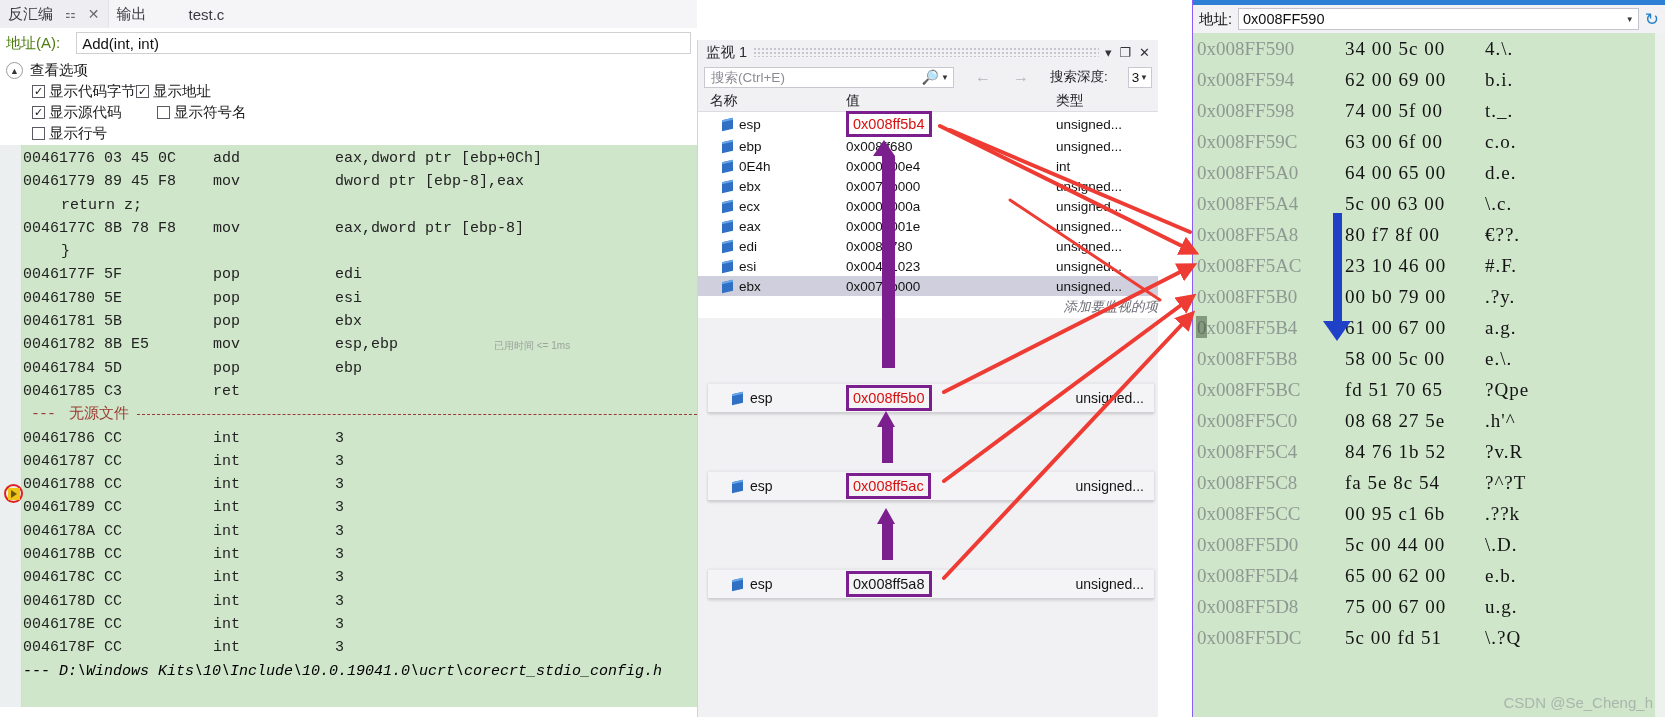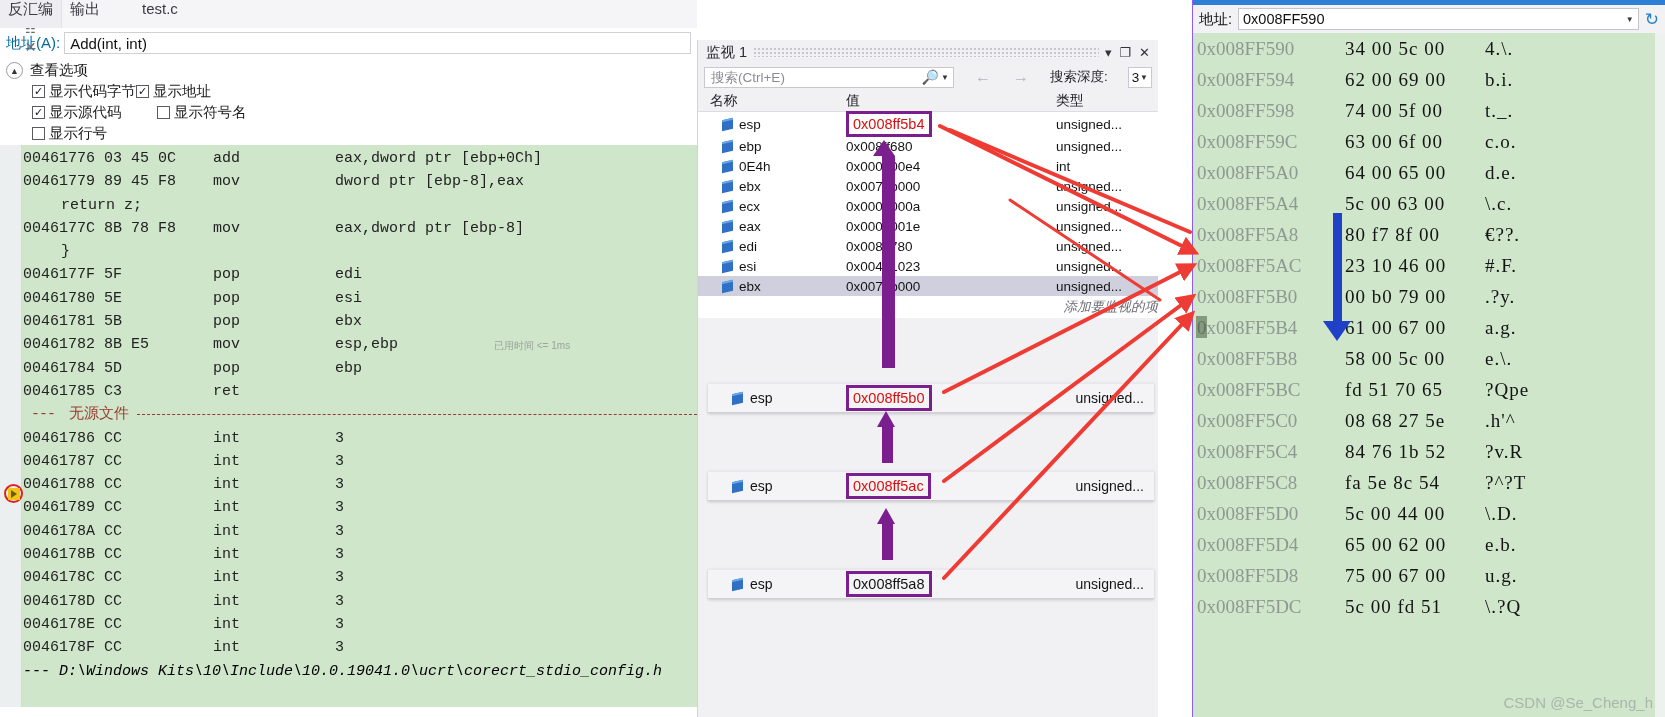--- a/index.html
+++ b/index.html
@@ -15,37 +15,36 @@
   
   #disasm-panel {
     position: absolute; left: 0; top: 0; width: 697px; height: 717px;
     background: #ffffff; overflow: hidden;
   }
   .tabstrip {
     position: relative; height: 28px; background: #f5f5f7;
     display: flex; align-items: stretch; font-size: 15px;
   }
   .tab {
-    display: flex; align-items: center; gap: 3px;
+    display: flex; align-items: center; gap: 12px;
     padding: 0 8px; background: #eeeef2; color: #3a3a42;
     border-right: 1px solid #e2e2e7;
-    flex-direction: column;
   }
   .tab.inactive { background: #f5f5f7; border-right: none; }
   .tab .pin, .tab .closex {
     font-size: 12px; color: #6a6a72; cursor: pointer;
   }
   .tab .closex { font-size: 14px; }
   .tab-label { white-space: nowrap; }
 
   .addrbar {
     height: 30px; display: flex; align-items: center;
     padding: 0 6px; background: #ffffff; font-size: 15px;
   }
-  .addrbar .lbl { color: #0369a1; margin-right: 4px; white-space: nowrap; }
+  .addrbar .lbl { color: #4d7c0f; margin-right: 16px; white-space: nowrap; }
   .addr-input {
     flex: 1; height: 22px; border: 1px solid #cfcfd4; background: #fff;
     font-size: 15px; padding: 0 5px; color: #111; line-height: 20px;
     font-family: "Liberation Sans", sans-serif;
   }
 
   .viewopts { padding: 3px 0 2px 6px; font-size: 14.5px; color: #1a1a1a; }
   .viewopts-head { display: flex; align-items: center; gap: 7px; }
   .chev {
     width: 17px; height: 17px; border: 1px solid #9a9aa2; border-radius: 50%;
@@ -524,20 +523,21 @@
           <div class="mrow"><span class="m-addr">0x008FF5A4</span><span class="m-hex">5c 00 63 00</span><span class="m-asc">\.c.</span></div>
           <div class="mrow"><span class="m-addr">0x008FF5A8</span><span class="m-hex">80 f7 8f 00</span><span class="m-asc">€??.</span></div>
           <div class="mrow"><span class="m-addr">0x008FF5AC</span><span class="m-hex">23 10 46 00</span><span class="m-asc">#.F.</span></div>
           <div class="mrow"><span class="m-addr">0x008FF5B0</span><span class="m-hex">00 b0 79 00</span><span class="m-asc">.?y.</span></div>
           <div class="mrow"><span class="m-addr">0x008FF5B4</span><span class="m-hex">61 00 67 00</span><span class="m-asc">a.g.</span></div>
           <div class="mrow"><span class="m-addr">0x008FF5B8</span><span class="m-hex">58 00 5c 00</span><span class="m-asc">e.\.</span></div>
           <div class="mrow"><span class="m-addr">0x008FF5BC</span><span class="m-hex">fd 51 70 65</span><span class="m-asc">?Qpe</span></div>
           <div class="mrow"><span class="m-addr">0x008FF5C0</span><span class="m-hex">08 68 27 5e</span><span class="m-asc">.h'^</span></div>
           <div class="mrow"><span class="m-addr">0x008FF5C4</span><span class="m-hex">84 76 1b 52</span><span class="m-asc">?v.R</span></div>
           <div class="mrow"><span class="m-addr">0x008FF5C8</span><span class="m-hex">fa 5e 8c 54</span><span class="m-asc">?^?T</span></div>
+          <div class="mrow"><span class="m-addr">0x008FF5CC</span><span class="m-hex">00 95 c1 6b</span><span class="m-asc">.??k</span></div>
           <div class="mrow"><span class="m-addr">0x008FF5D0</span><span class="m-hex">5c 00 44 00</span><span class="m-asc">\.D.</span></div>
           <div class="mrow"><span class="m-addr">0x008FF5D4</span><span class="m-hex">65 00 62 00</span><span class="m-asc">e.b.</span></div>
           <div class="mrow"><span class="m-addr">0x008FF5D8</span><span class="m-hex">75 00 67 00</span><span class="m-asc">u.g.</span></div>
           <div class="mrow"><span class="m-addr">0x008FF5DC</span><span class="m-hex">5c 00 fd 51</span><span class="m-asc">\.?Q</span></div>
         </div>
       <div class="mem-scroll"></div>
       <div class="blue-arrow-shaft" style="left:140px; top:180px; width:9px; height:110px;"></div>
       <div class="blue-arrow-head" style="left:130px; top:288px;"></div>
       <div class="watermark">CSDN @Se_Cheng_h</div>
     <div class="mem-cursor" style="left: 3px; top: 283px;"></div>

